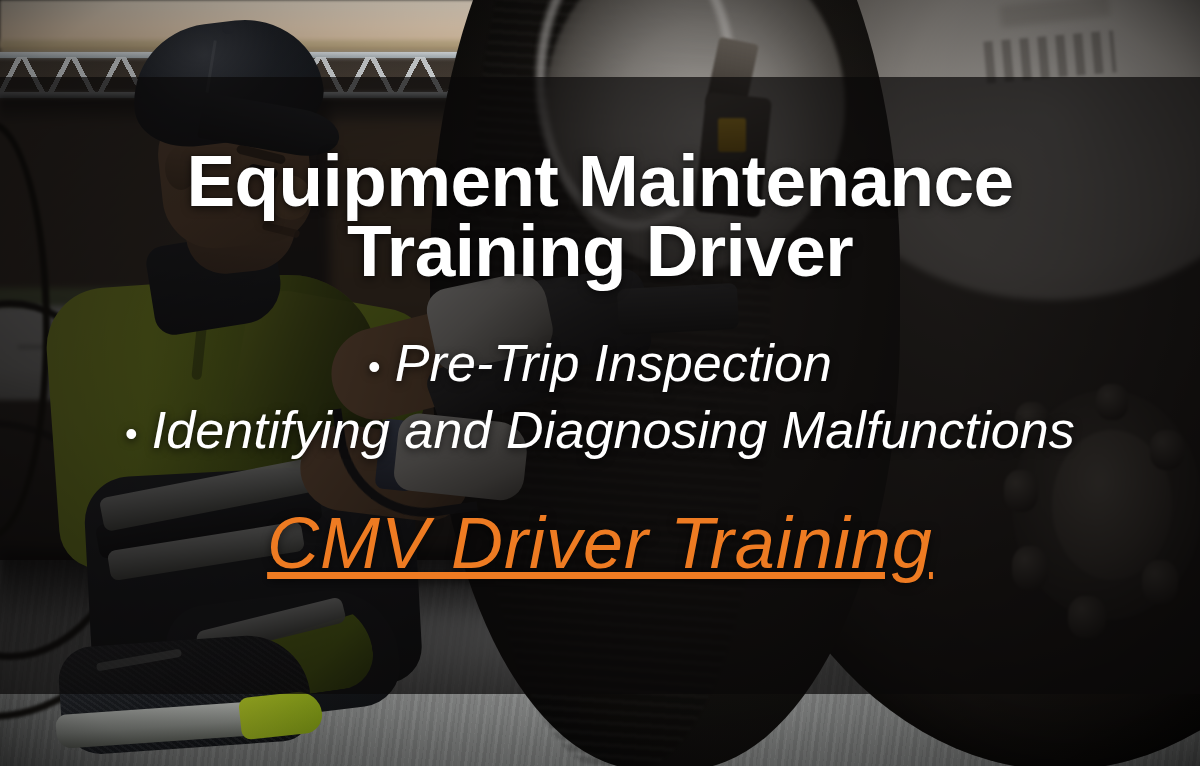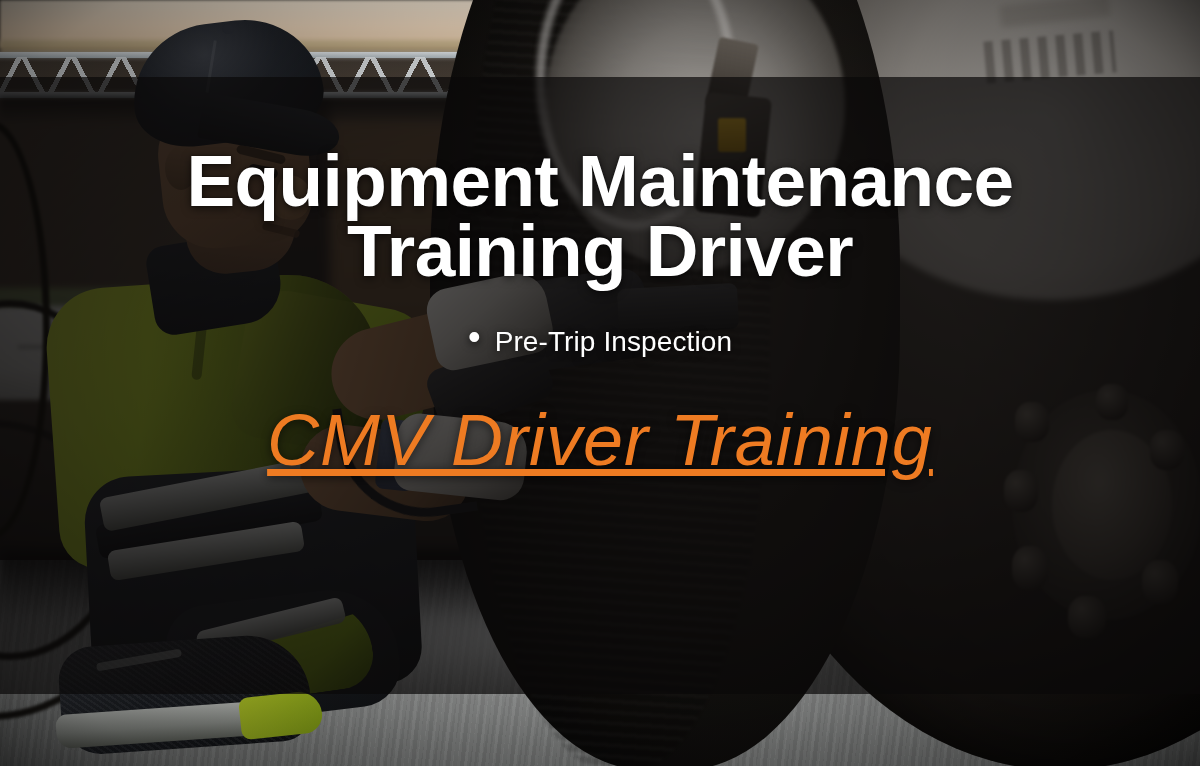--- a/index.html
+++ b/index.html
@@ -451,24 +451,25 @@
     font-weight:700;
     font-size:73px;
     line-height:.96;
     letter-spacing:-0.6px;
     text-shadow:0 2px 10px rgba(0,0,0,.65), 0 0 2px rgba(0,0,0,.5);
     max-width:1080px;
   }
   .title .line{ display:block; }
 
   .bullets{
-    margin-top:28px;
+    margin-top:44px;
     list-style:none;
     color:#ffffff;
-    font-size:28px;
+    font-style:italic;
+    font-size:52px;
     line-height:1.28;
     letter-spacing:.1px;
     text-shadow:0 2px 8px rgba(0,0,0,.7);
   }
   .bullets li{ white-space:nowrap; }
   .bullets li::before{
     content:"\2022";
     display:inline-block;
     margin-right:14px;
     font-style:normal;
@@ -600,18 +601,19 @@
 
   <div class="content">
 
     <h1 class="title">
       <span class="line">Equipment Maintenance</span>
       <span class="line">Training Driver</span>
     </h1>
 
     <ul class="bullets">
       <li>Pre-Trip Inspection</li>
+      <li>Identifying and Diagnosing Malfunctions</li>
     </ul>
 
     <div class="subtitle" style="color: rgb(238, 123, 34); text-decoration: underline;">CMV Driver Training</div>
 
   </div>
 </div>
 
 </body></html>

